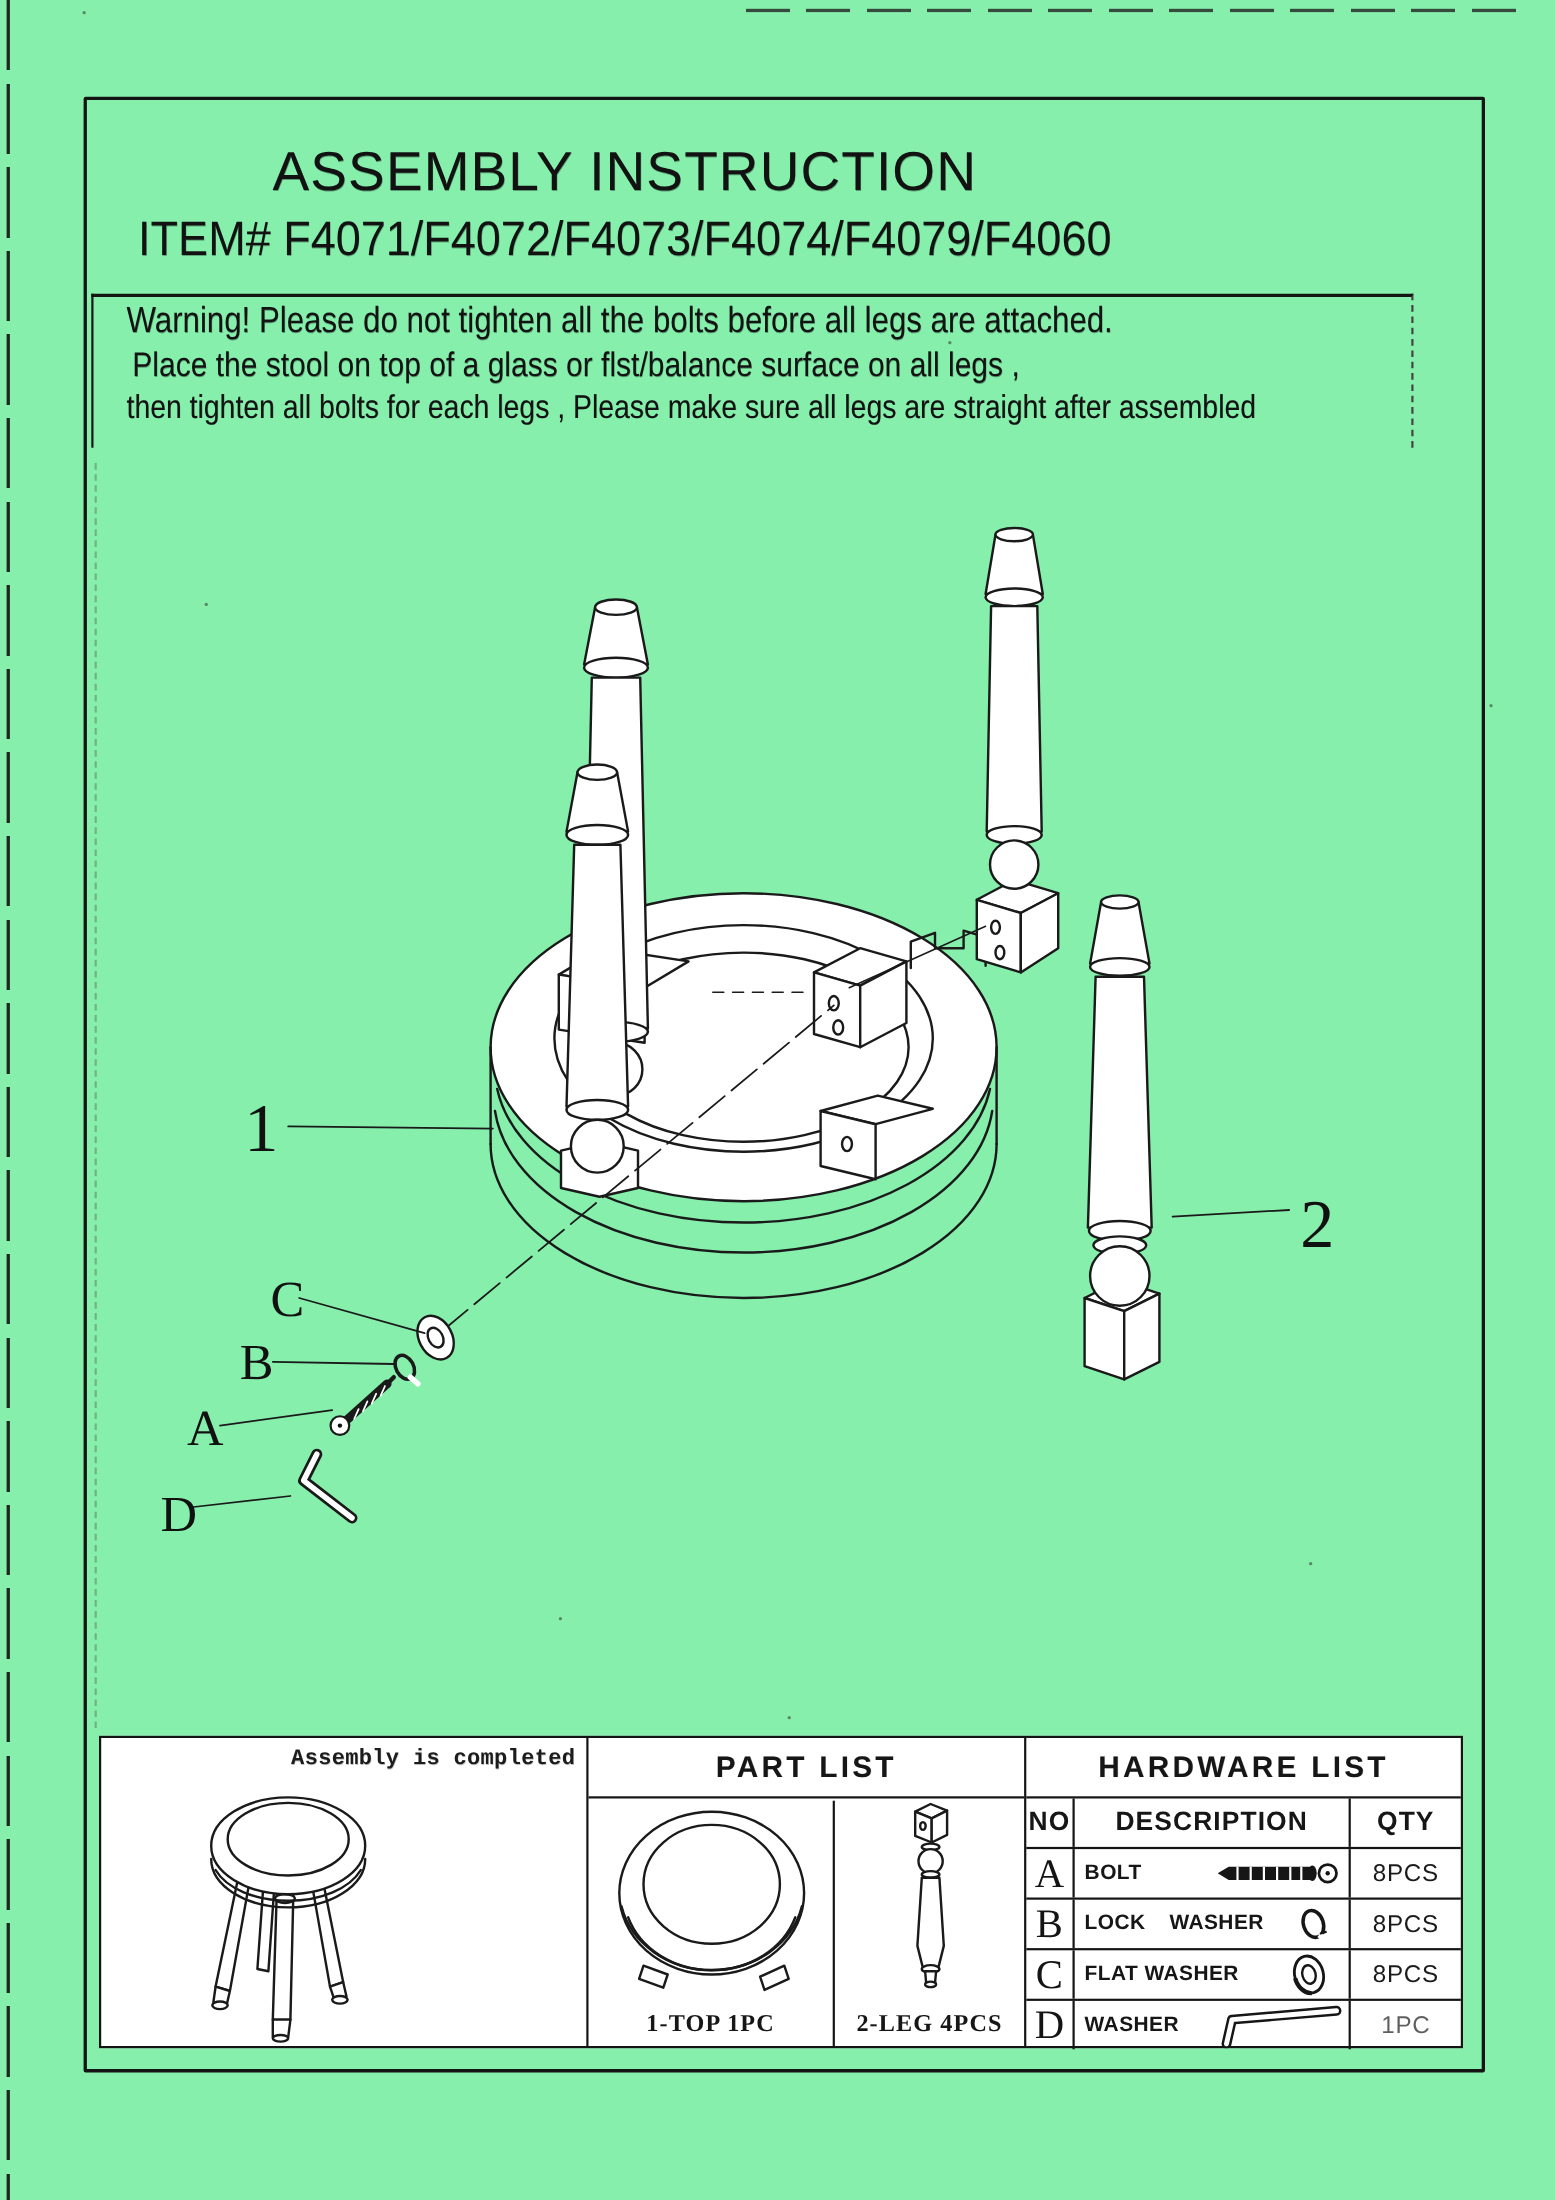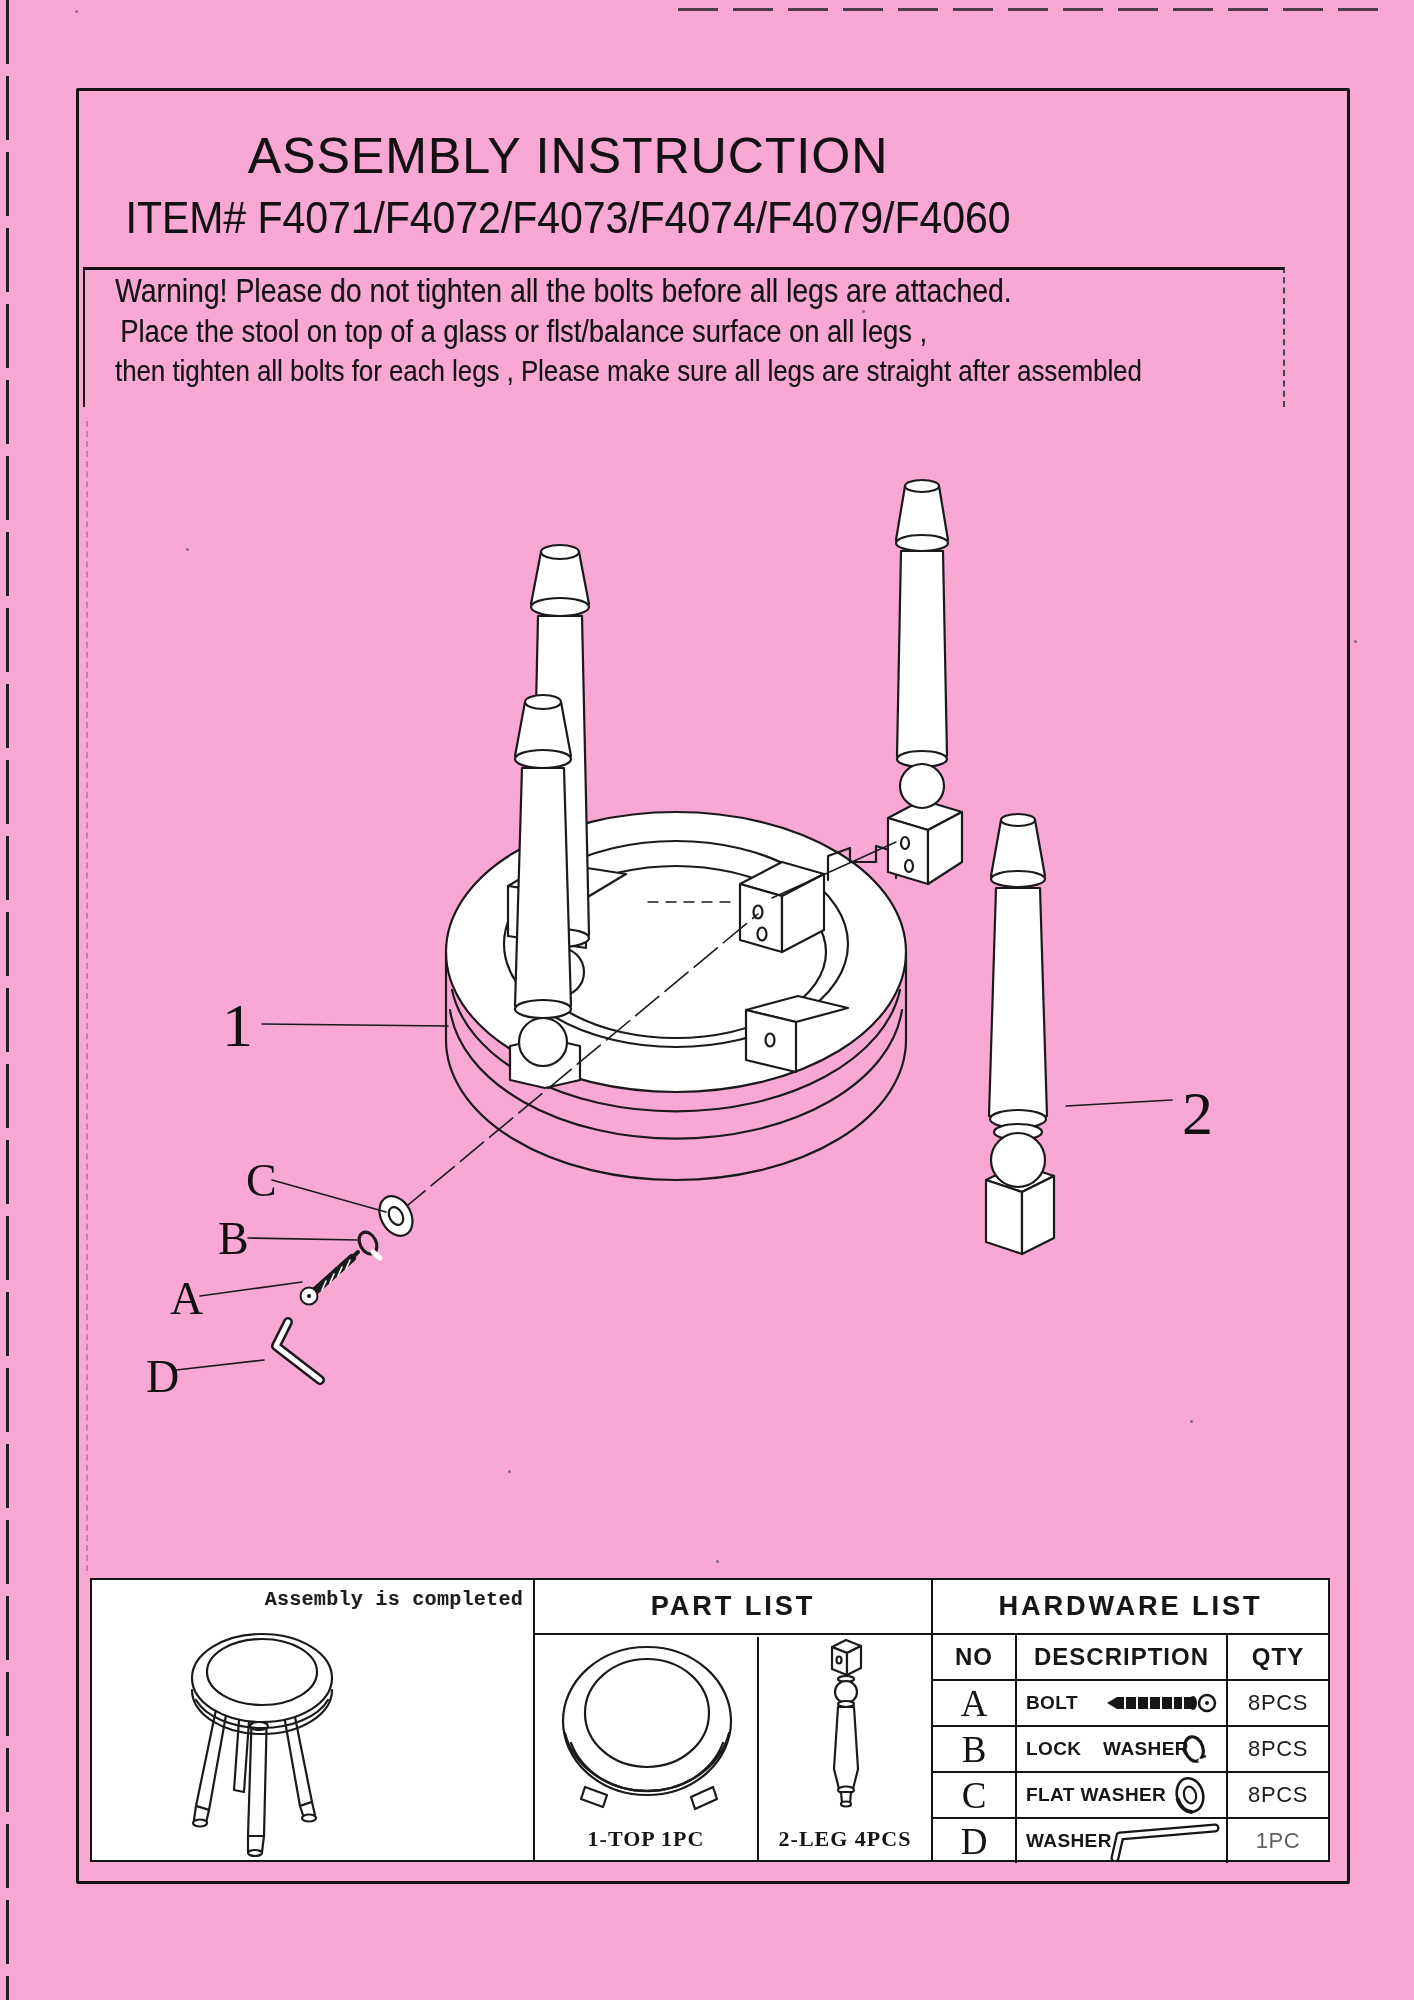--- a/index.html
+++ b/index.html
@@ -1,18 +1,18 @@
 <!DOCTYPE html>
 <html><head>
 <meta charset="utf-8">
 <style>
   html,body{margin:0;padding:0;background:#ffffff;}
   body{width:1414px;height:2000px;position:relative;overflow:hidden;
        font-family:"Liberation Sans",sans-serif;color:#161616;}
-  .page{position:absolute;inset:0;background:#f9a8d4;}
+  .page{position:absolute;inset:0;background:#86efac;}
 
   
   .scan-left-edge{position:absolute;left:6px;top:0;width:3px;height:2000px;
     background:repeating-linear-gradient(#111 0 64px,transparent 64px 76px);opacity:.9;}
   .scan-top-dashes{position:absolute;left:678px;top:8px;width:714px;height:3px;
     background:repeating-linear-gradient(90deg,#222 0 40px,transparent 40px 55px);opacity:.8;}
   .speck{position:absolute;width:3px;height:3px;border-radius:50%;background:#333;opacity:.55;}
 
   
   .doc{position:absolute;left:76px;top:88px;width:1274px;height:1796px;
@@ -56,21 +56,21 @@
        letter-spacing:3px;color:#161616;text-shadow:.4px .4px 0 rgba(0,0,0,.25);}
   .pl-body{position:absolute;top:57px;left:0;right:0;bottom:0;padding-left:21px;}
   .pl-sub{position:absolute;top:0;bottom:0;}
   .pl-sub-top{left:0;width:224px;border-right:2px solid #141414;box-sizing:border-box;}
   .pl-sub-leg{left:224px;right:0;}
   .pl-caption{position:absolute;bottom:8px;left:0;right:0;text-align:center;
        font-family:"Liberation Serif",serif;font-size:22px;font-weight:700;letter-spacing:1px;color:#161616;}
   .cell-hardware{left:841px;right:0;}
   .hw-row{display:flex;height:46px;border-top:2px solid #141414;box-sizing:border-box;}
   .hw-row.hdr{height:44px;border-top:none;}
-  .hw-no{width:84px;border-right:2px solid #141414;box-sizing:border-box;
+  .hw-no{width:44px;border-right:2px solid #141414;box-sizing:border-box;
        display:flex;align-items:center;justify-content:center;}
   .hw-desc{flex:1;border-right:2px solid #141414;box-sizing:border-box;position:relative;
        display:flex;align-items:center;}
   .hw-qty{width:100px;display:flex;align-items:center;justify-content:center;}
   .hdr .hw-no,.hdr .hw-desc,.hdr .hw-qty{font-weight:700;font-size:24px;letter-spacing:1px;}
   .hdr .hw-desc{justify-content:center;}
   .letter{font-family:"Liberation Serif",serif;font-size:37px;color:#141414;}
   .desc-text{font-size:19px;font-weight:700;letter-spacing:.4px;padding-left:9px;color:#161616;}
   .desc-text.wide-words{word-spacing:16px;}
   .hw-icon{position:absolute;right:5px;top:50%;transform:translateY(-50%);}

